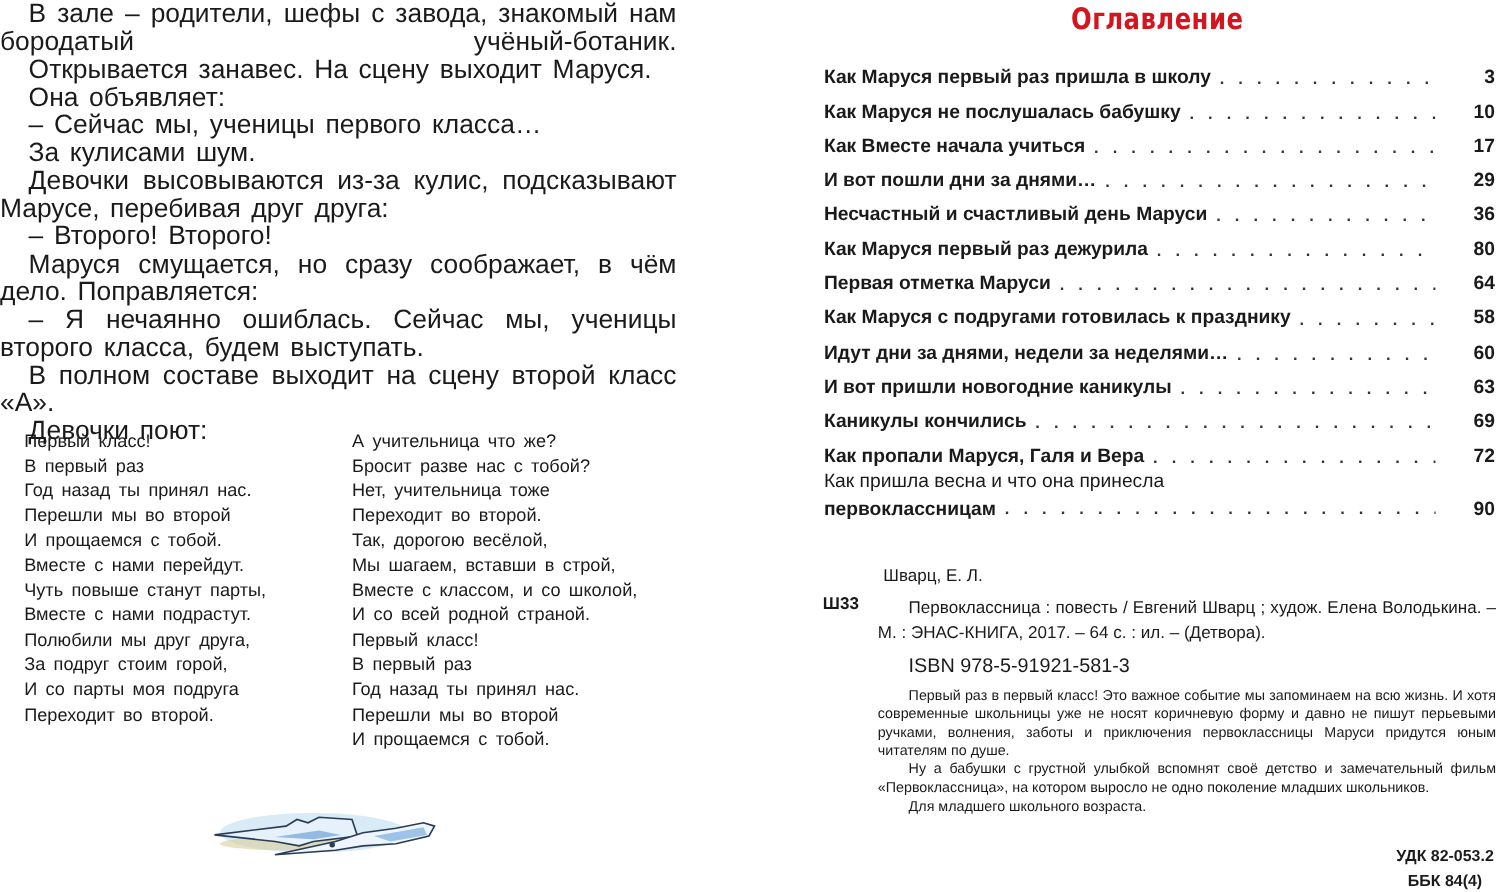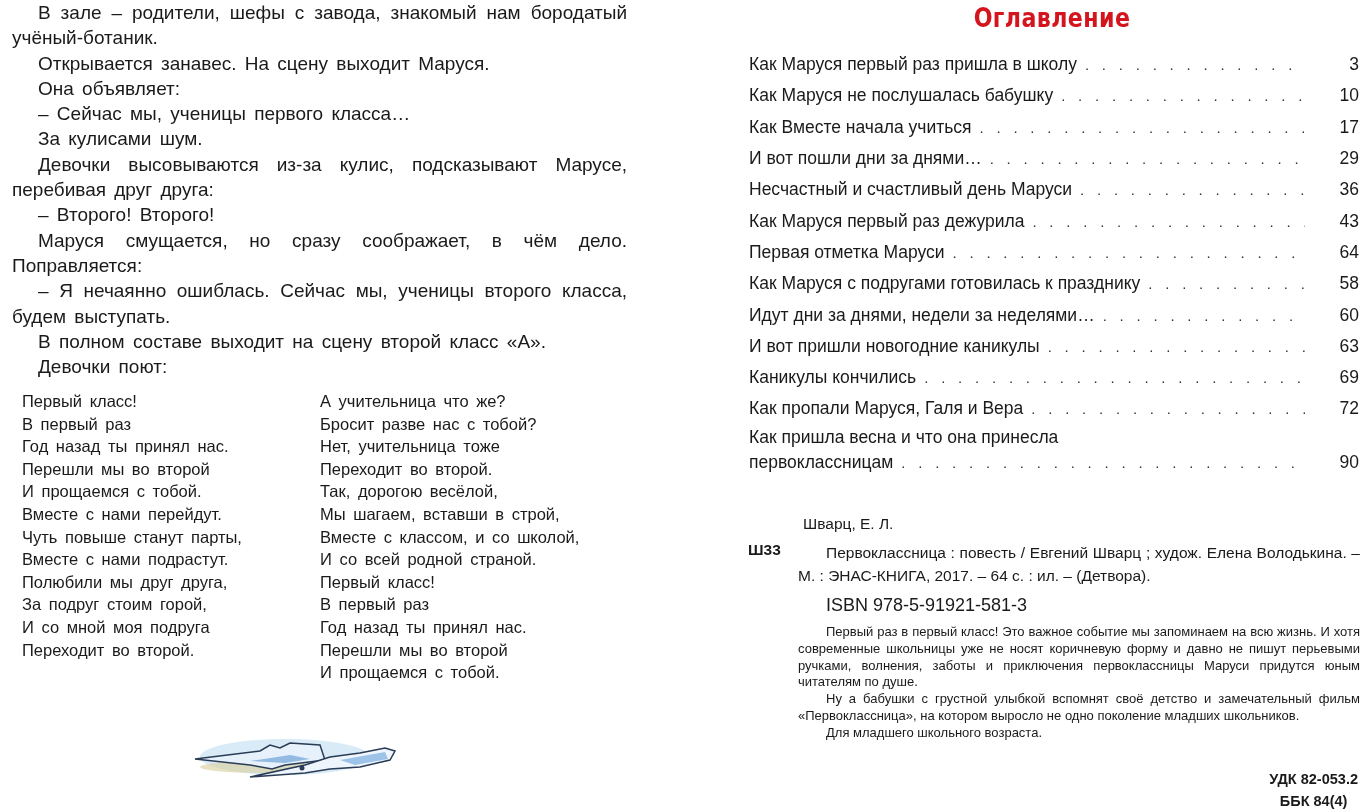--- a/index.html
+++ b/index.html
@@ -2,36 +2,36 @@
 <html><head>
 <meta charset="utf-8">
 <style>
   html, body { margin:0; padding:0; background:#ffffff; }
   body { width:1364px; height:811px; position:relative; overflow:hidden; color:#1a1a1a;
          font-family:"Liberation Sans", sans-serif; }
   .page { position:absolute; top:0; height:811px; }
   .left { left:0; width:620px; }
   .right { left:740px; width:624px; }
 
-  .prose { position:absolute; left:0; top:0; width:615px; font-size:19px; line-height:25.3px;padding-left:12px; }
+  .prose { position:absolute; left:0; top:0; width:615px; font-size:24px; line-height:25.3px; }
   .prose p { margin:0; text-align:justify; text-align-last:left; text-indent:26px; word-spacing:3px; }
   .prose p.just-last { text-align-last:justify; }
 
   .poem { position:absolute; top:390px; font-size:16.5px; line-height:22.6px; }
   .poem .line { white-space:nowrap; word-spacing:3px; }
   .poem-a { left:22px; }
   .poem-b { left:320px; }
 
   .illustration { position:absolute; left:190px; top:715px; width:220px; height:70px; }
 
   .toc-title { position:absolute; left:0; width:624px; top:2px; text-align:center;
                color:#d4151d; font-weight:bold; font-size:27px; letter-spacing:0.5px;
                font-family:"DejaVu Sans", sans-serif; transform:scaleX(0.82); transform-origin:center; }
   .toc { position:absolute; left:9px; top:49px; width:610px; font-size:17.5px; }
-  .toc-row { display:flex; align-items:center; height:31.3px; }
+  .toc-row { display:flex; align-items:flex-end; height:31.3px;font-weight:bold; }
   .toc-row .t { white-space:nowrap; }
   .toc-row .dots { flex:1; overflow:hidden; white-space:nowrap; margin:0 8px; color:#333;
                    letter-spacing:4.3px; font-size:15px; }
   .toc-row .p { width:46px; text-align:right; white-space:nowrap; }
   .toc-multi { line-height:25px; }
   .toc-multi .first { height:25px; }
 
   .biblio { position:absolute; left:0; top:515px; width:620px; font-size:15.5px; }
   .author { position:absolute; left:63px; top:0; font-weight:normal; }
   .code { position:absolute; left:8px; top:26px; font-weight:bold; }
@@ -64,21 +64,21 @@
     <div class="line">Первый класс!</div>
     <div class="line">В первый раз</div>
     <div class="line">Год назад ты принял нас.</div>
     <div class="line">Перешли мы во второй</div>
     <div class="line">И прощаемся с тобой.</div>
     <div class="line">Вместе с нами перейдут.</div>
     <div class="line">Чуть повыше станут парты,</div>
     <div class="line">Вместе с нами подрастут.</div>
     <div class="line">Полюбили мы друг друга,</div>
     <div class="line">За подруг стоим горой,</div>
-    <div class="line">И со мной моя подруга</div>
+    <div class="line">И со парты моя подруга</div>
     <div class="line">Переходит во второй.</div>
   </div>
 
   <div class="poem poem-b">
     <div class="line">А учительница что же?</div>
     <div class="line">Бросит разве нас с тобой?</div>
     <div class="line">Нет, учительница тоже</div>
     <div class="line">Переходит во второй.</div>
     <div class="line">Так, дорогою весёлой,</div>
     <div class="line">Мы шагаем, вставши в строй,</div>
@@ -127,21 +127,21 @@
       <span class="p">29</span>
     </div>
     <div class="toc-row">
       <span class="t">Несчастный и счастливый день Маруси</span>
       <span class="dots">. . . . . . . . . . . . . . . . . . . . . . . . . . . . . . . . . . . . . . . . . . . . . . . . . . . . . . . . . . . . .</span>
       <span class="p">36</span>
     </div>
     <div class="toc-row">
       <span class="t">Как Маруся первый раз дежурила</span>
       <span class="dots">. . . . . . . . . . . . . . . . . . . . . . . . . . . . . . . . . . . . . . . . . . . . . . . . . . . . . . . . . . . . .</span>
-      <span class="p">43</span>
+      <span class="p">80</span>
     </div>
     <div class="toc-row">
       <span class="t">Первая отметка Маруси</span>
       <span class="dots">. . . . . . . . . . . . . . . . . . . . . . . . . . . . . . . . . . . . . . . . . . . . . . . . . . . . . . . . . . . . .</span>
       <span class="p">64</span>
     </div>
     <div class="toc-row">
       <span class="t">Как Маруся с подругами готовилась к празднику</span>
       <span class="dots">. . . . . . . . . . . . . . . . . . . . . . . . . . . . . . . . . . . . . . . . . . . . . . . . . . . . . . . . . . . . .</span>
       <span class="p">58</span>

